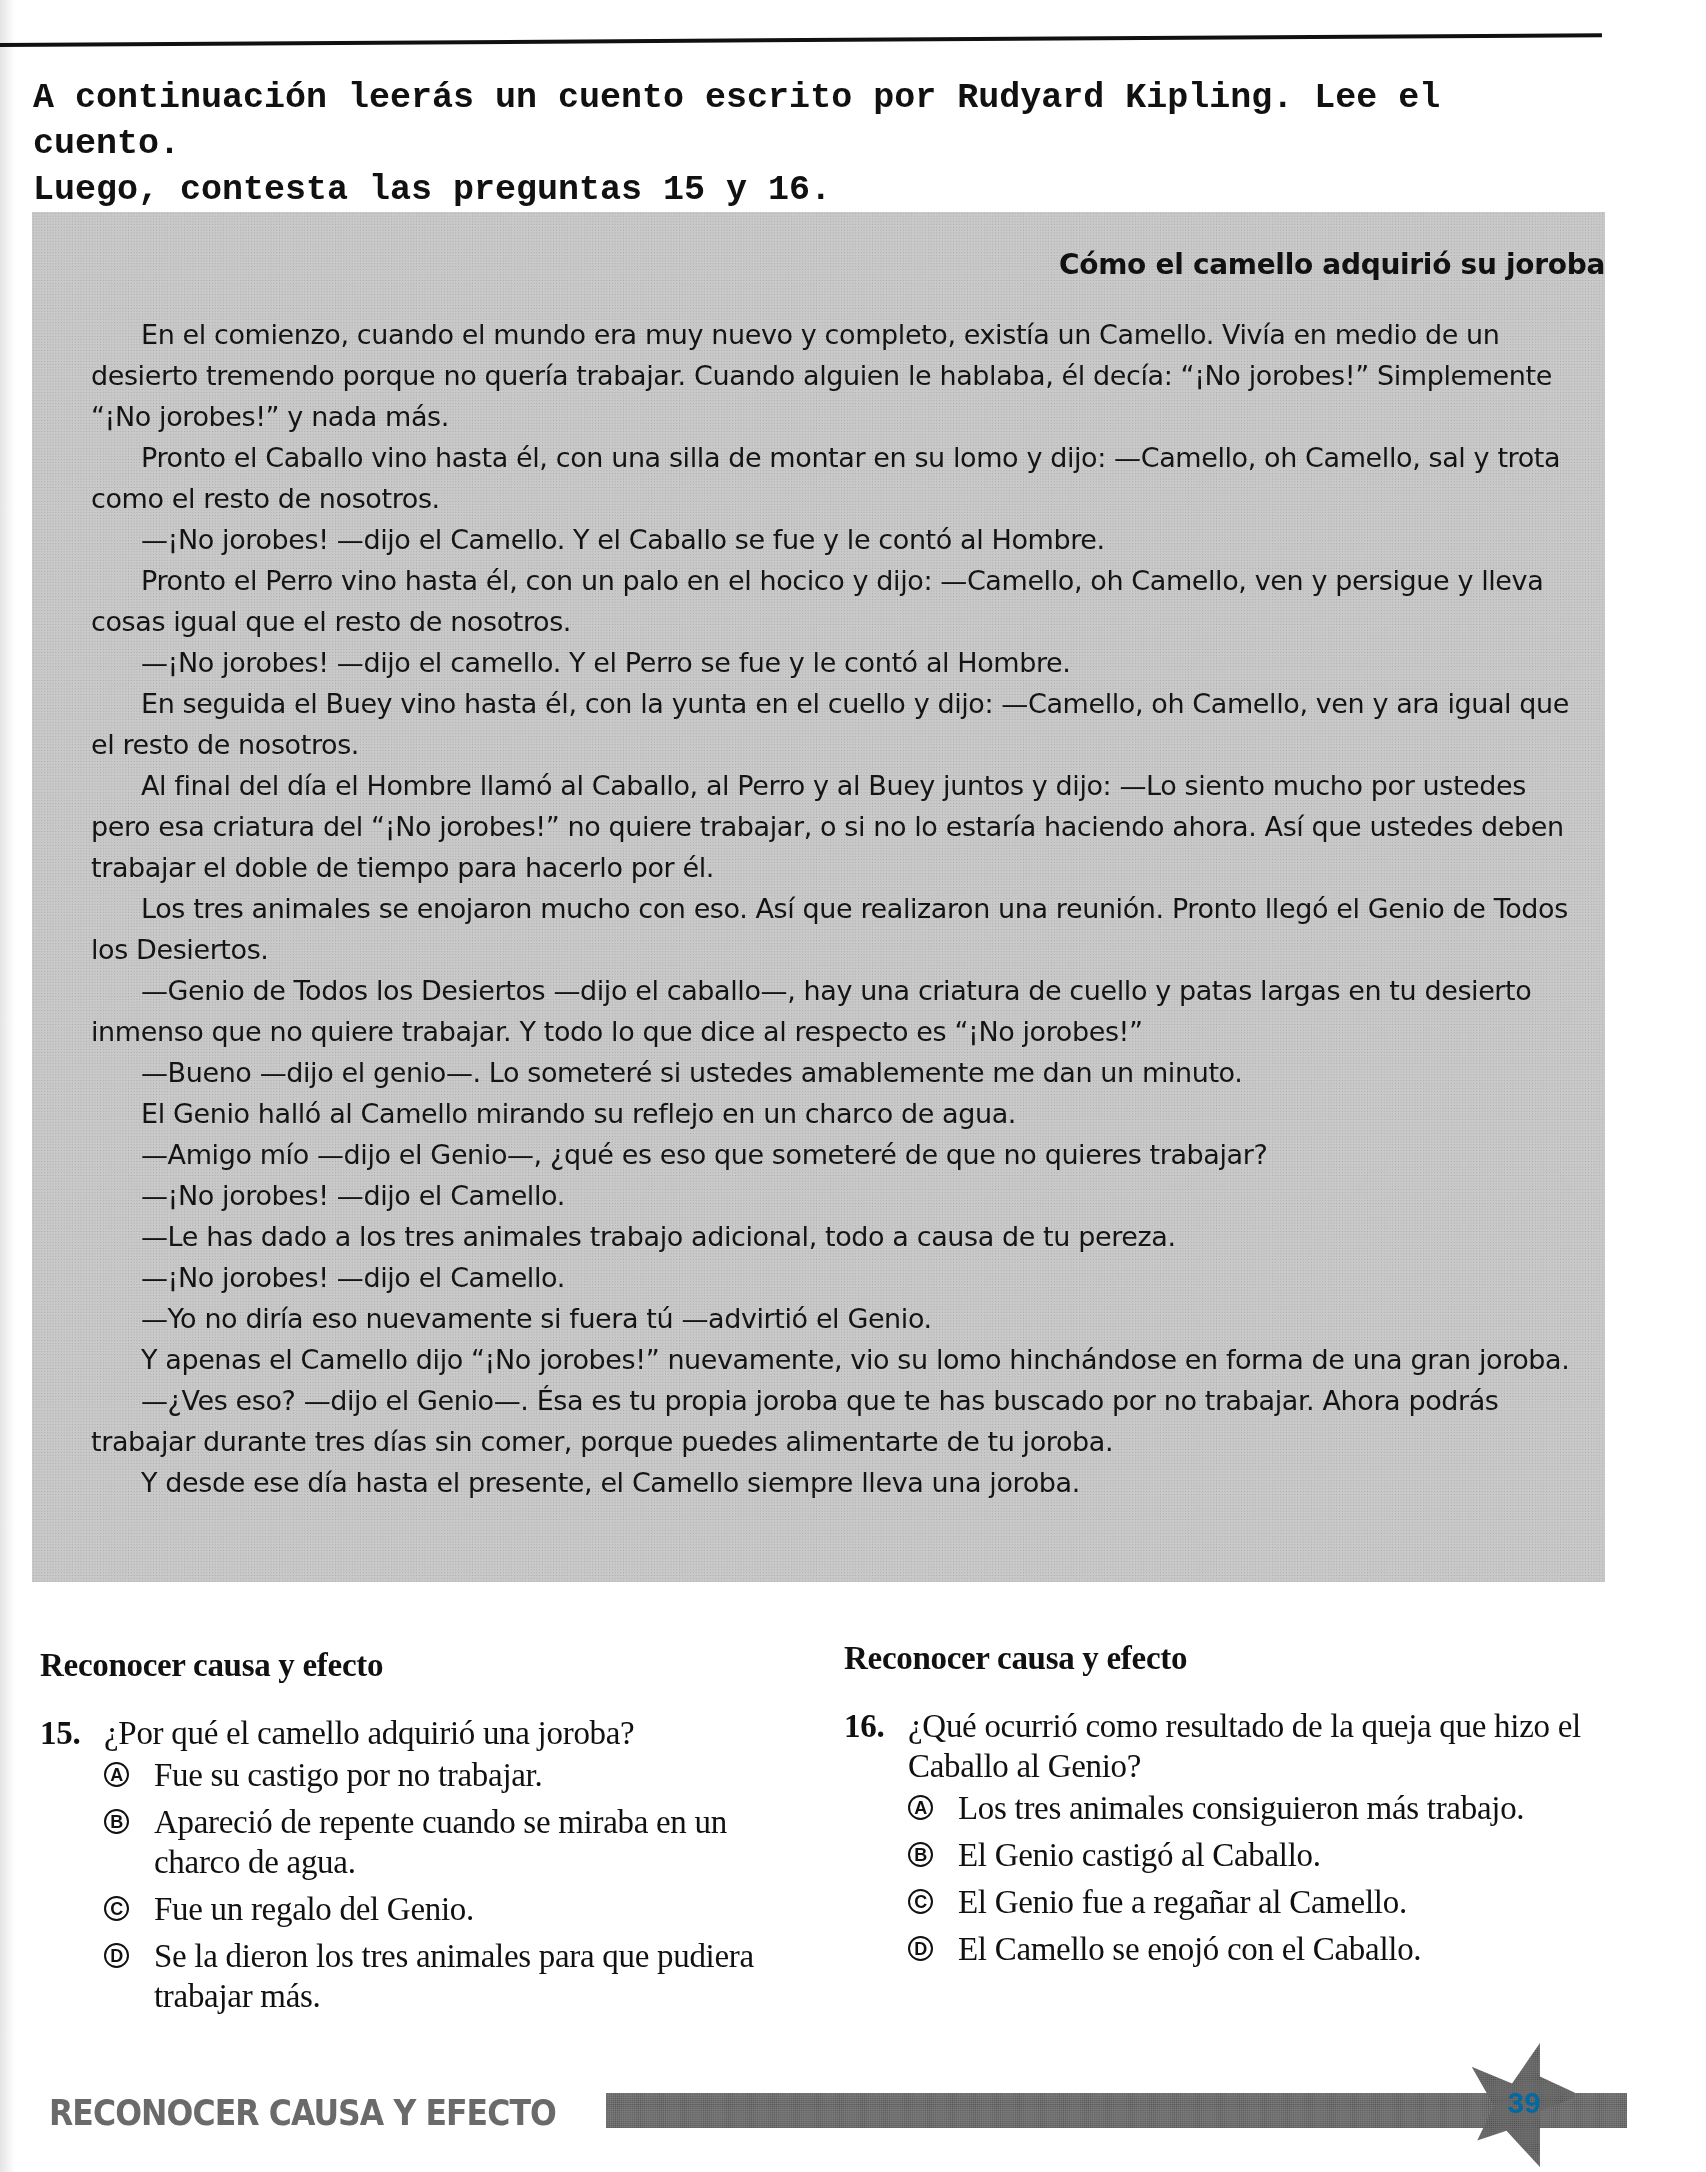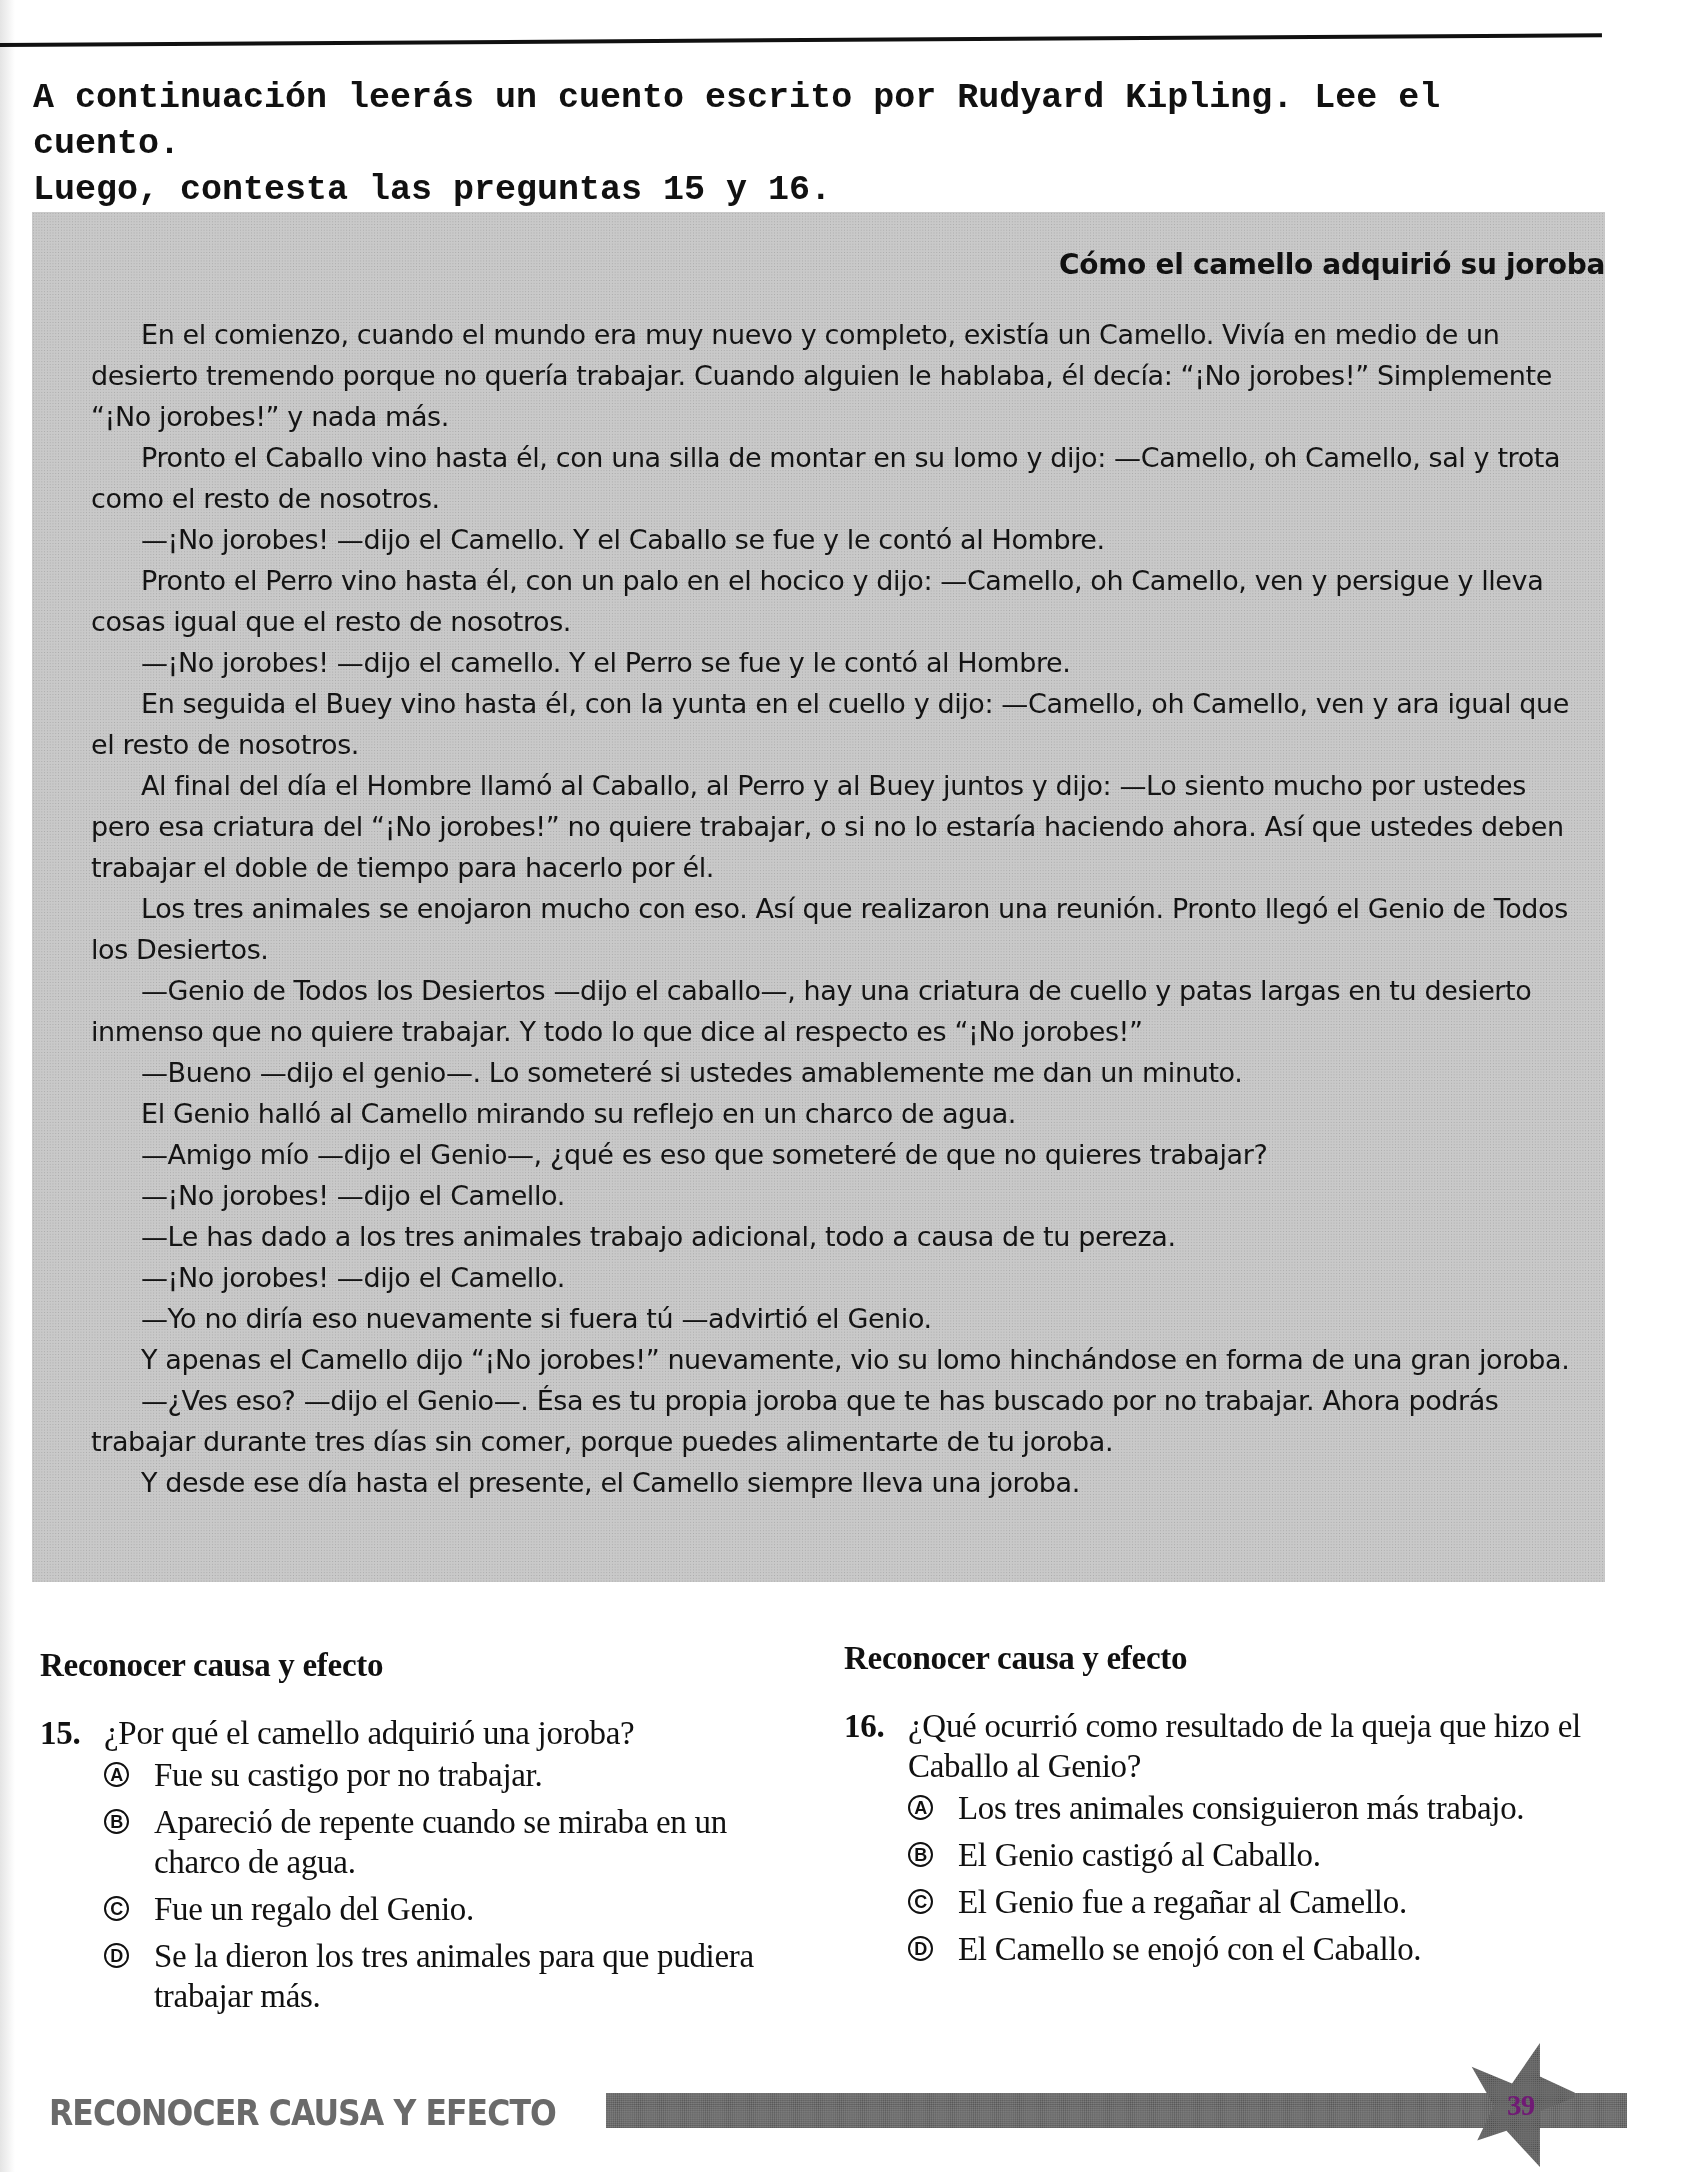--- a/index.html
+++ b/index.html
@@ -176,24 +176,24 @@
       position: absolute;
       left: 1470px;
       top: -33px;
       width: 105px;
       height: 124px;
     }
     .page-number {
       position: absolute;
       left: 1507px;
       top: 12.5px;
-      font-family: Liberation Serif, serif;
+      font-family: Liberation Mono, monospace;
       font-weight: bold;
       font-size: 29px;
-      color: #701a75;
+      color: #0369a1;
       letter-spacing: -0.7px;
     }
   </style>
 </head>
 <body>
 
 <div class="left-margin-shadow"></div>
 <div class="top-rule"></div>
 
 <div class="intro">

